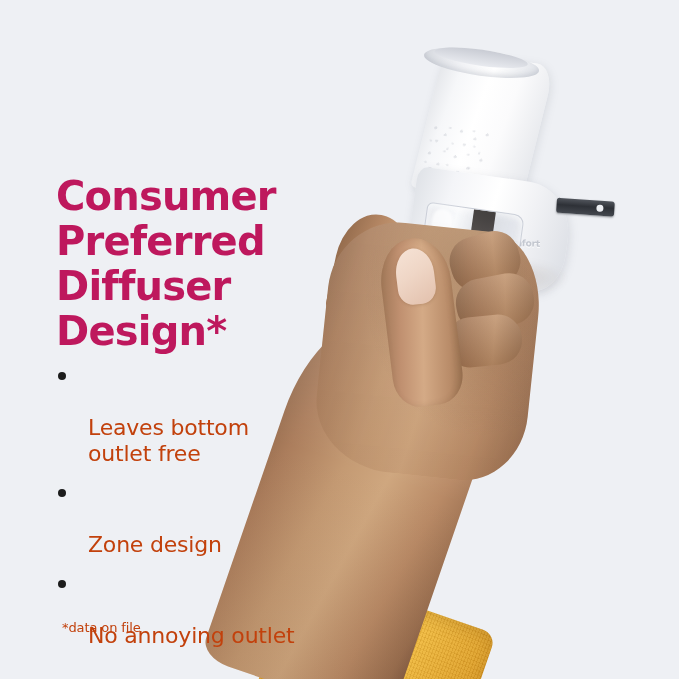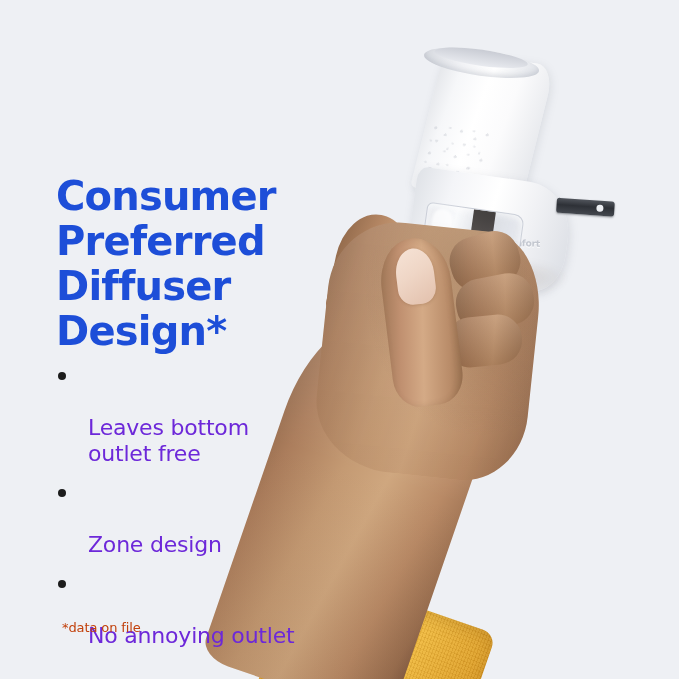--- a/index.html
+++ b/index.html
@@ -27,42 +27,42 @@
     position: absolute;
     left: 56px;
     top: 174px;
     width: 300px;
     margin: 0;
     font-family: "DejaVu Sans", sans-serif;
     font-weight: bold;
     font-size: 40px;
     line-height: 45px;
     letter-spacing: -0.8px;
-    color: #1d4ed8;
+    color: #be185d;
     white-space: pre-line;
   }
 
   .bullet-list {
     position: absolute;
     left: 52px;
     top: 363px;
     width: 300px;
     margin: 0;
     padding: 0;
     list-style: none;
   }
   .bullet-item {
     position: relative;
     padding-left: 36px;
     margin-bottom: 13px;
     font-family: "DejaVu Sans", sans-serif;
     font-weight: normal;
     font-size: 22px;
     line-height: 26px;
-    color: #6d28d9;
+    color: #c2410c;
     white-space: pre-line;
     letter-spacing: -0.2px;
   }
   .bullet-item:last-child { margin-bottom: 0; }
   .bullet-dot {
     position: absolute;
     left: 6px;
     top: 9px;
     width: 8px;
     height: 8px;

